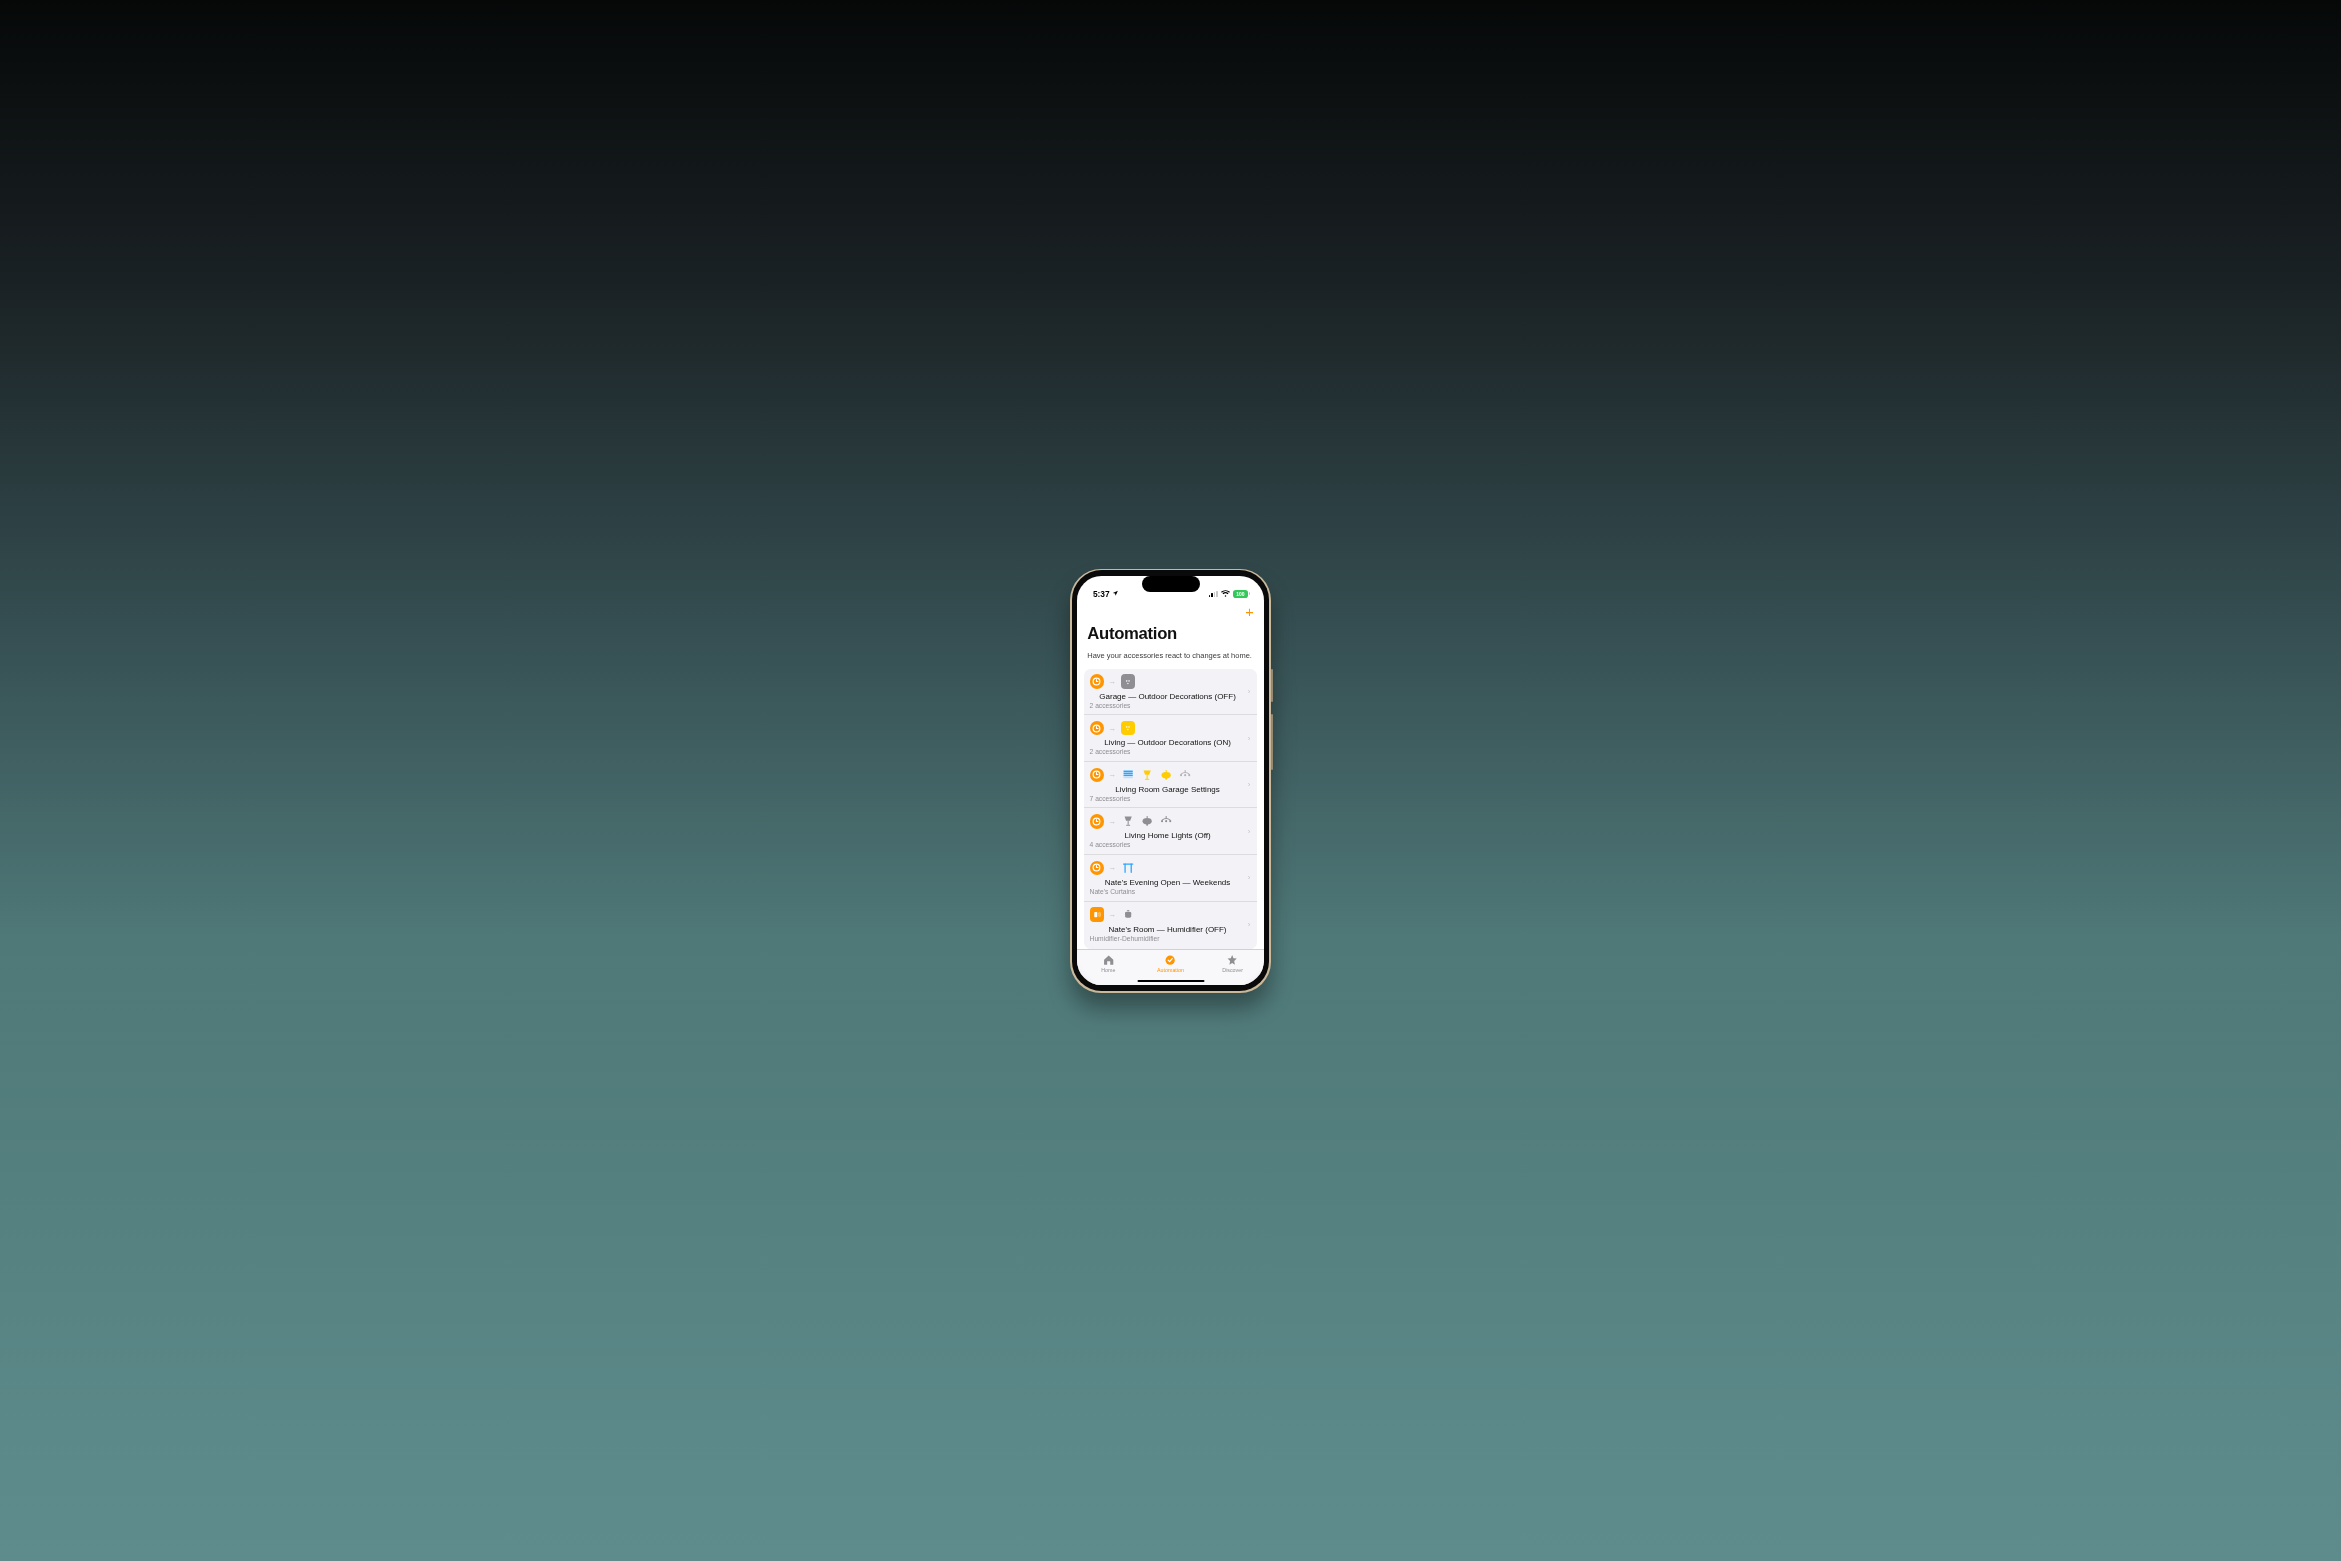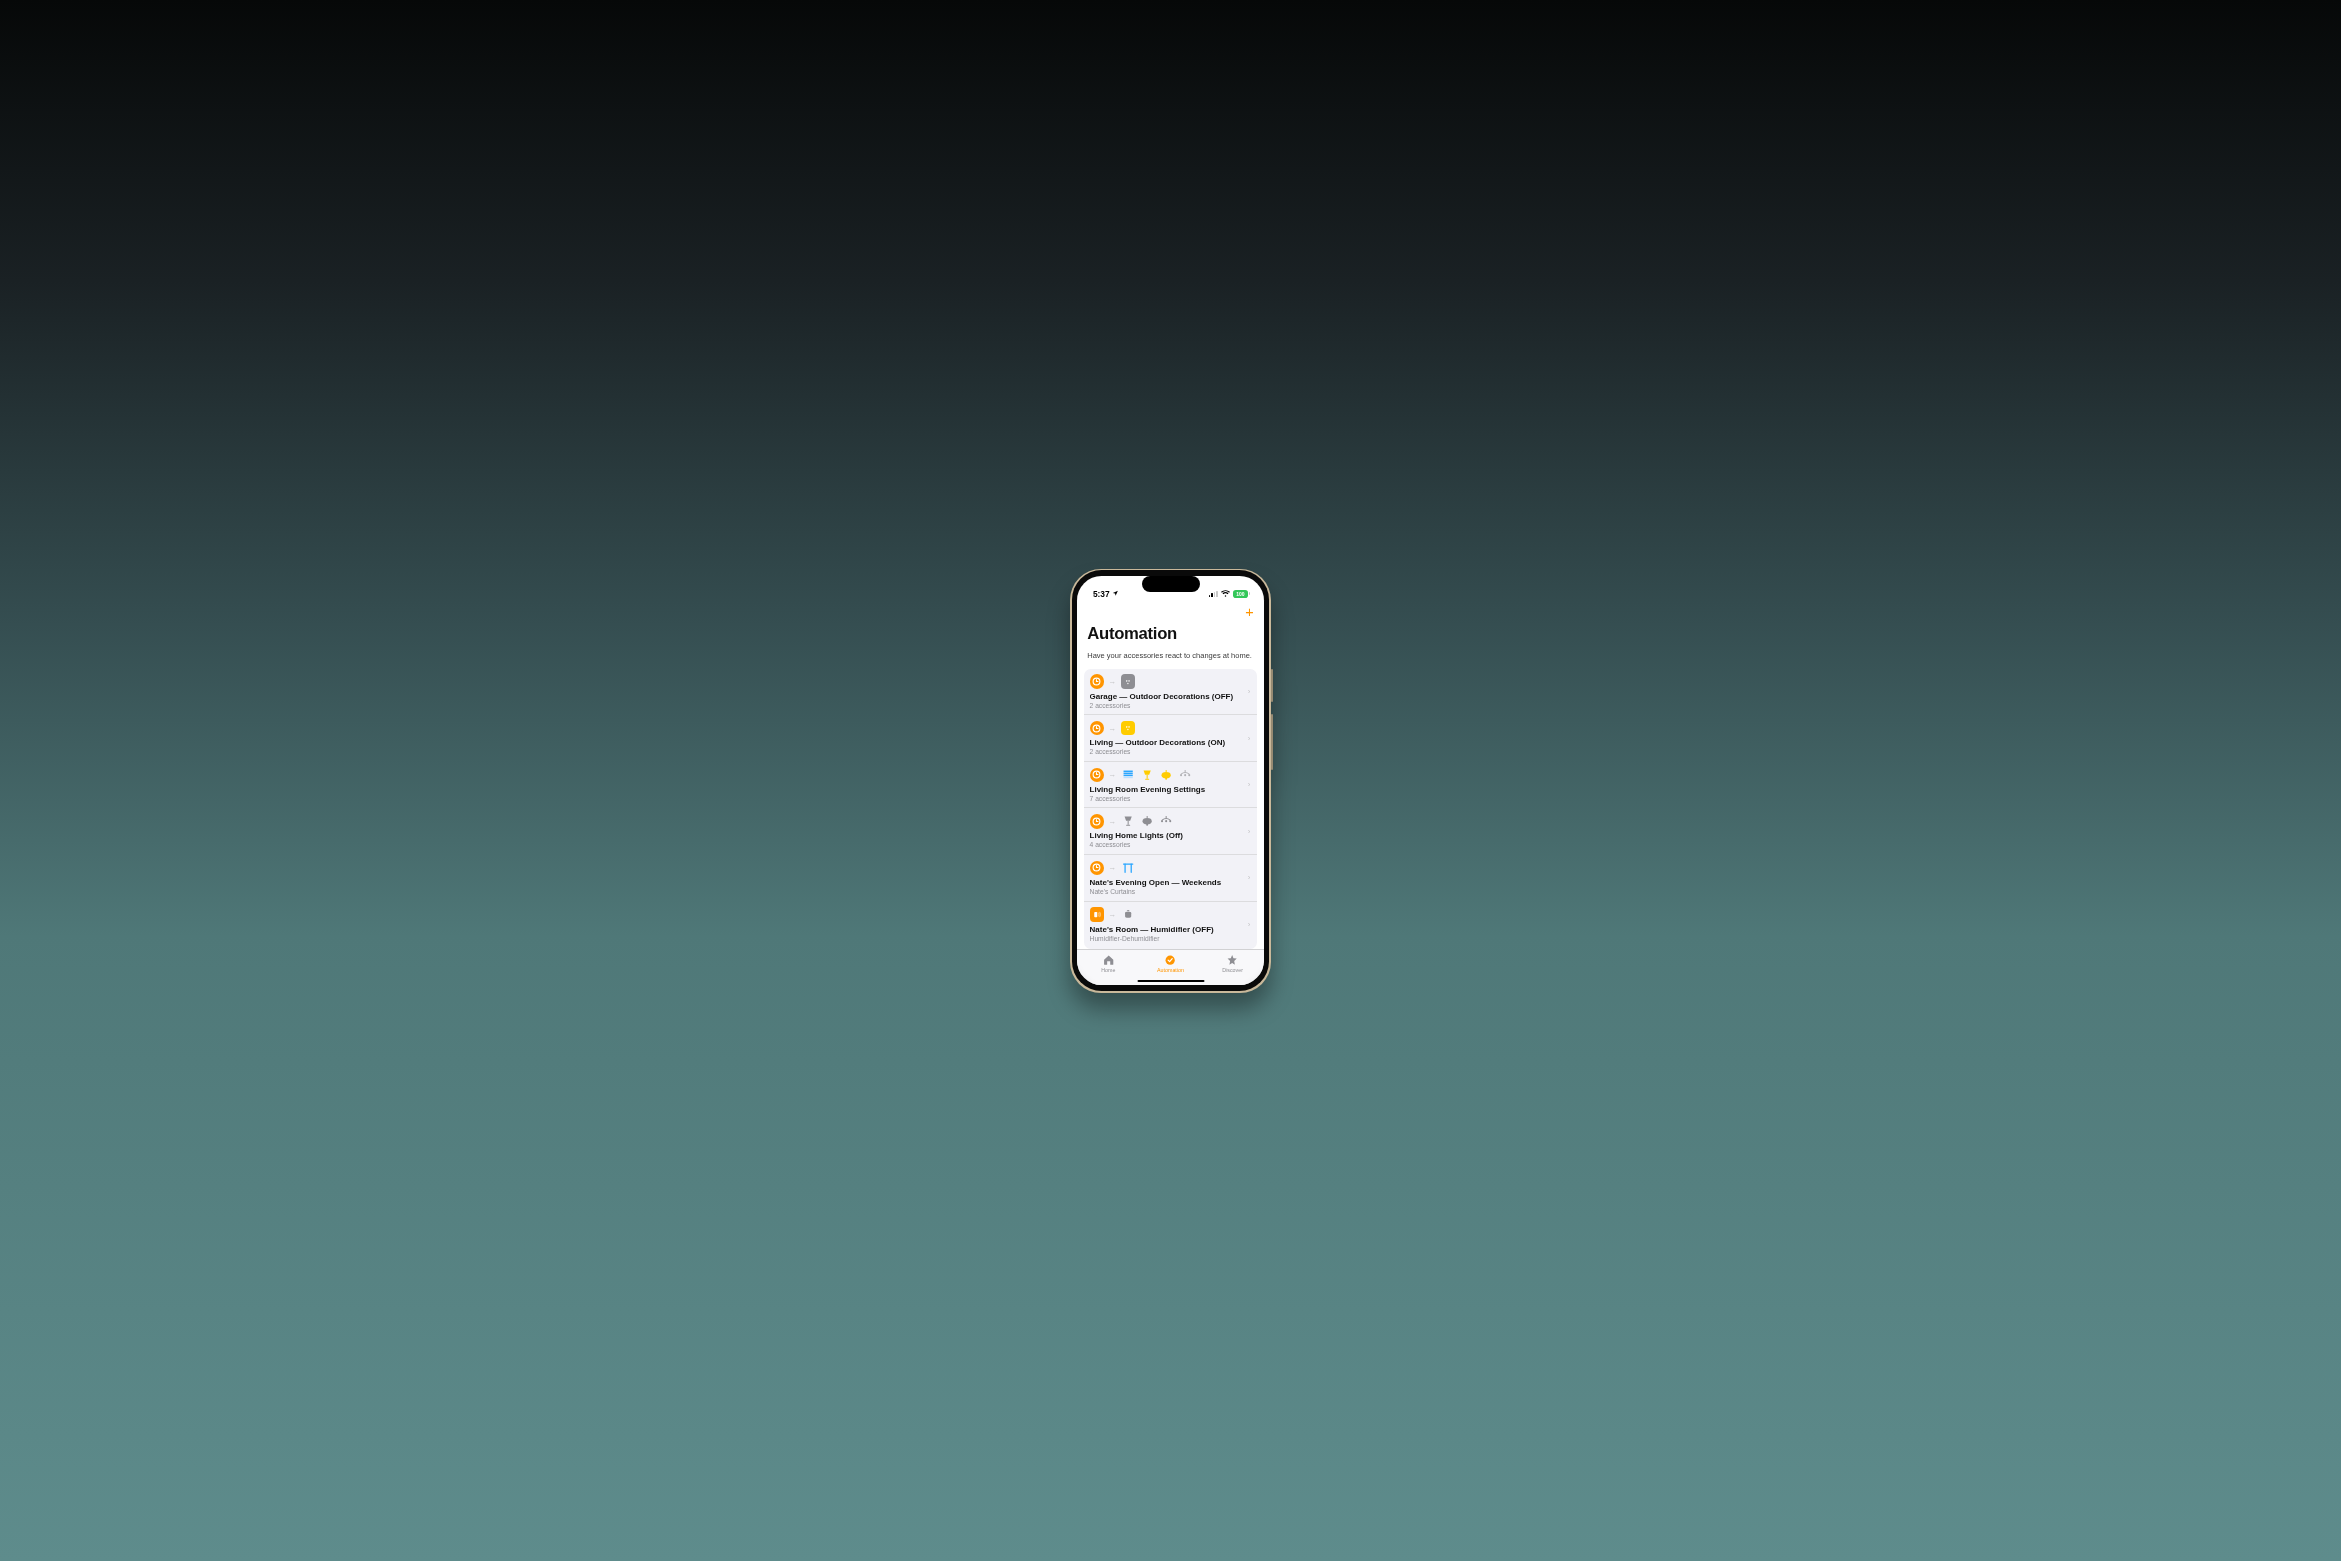--- a/index.html
+++ b/index.html
@@ -135,21 +135,21 @@
     display:flex; align-items:center; justify-content:center;
   }
   .arrow-sep { color:#c6c6c8; font-size:7.8px;}
   .dev-badge {
     width:14.5px; height:14.5px; border-radius:3.9px;
     display:flex; align-items:center; justify-content:center;
   }
   .dev-gray{ background:#8e8e93;}
   .dev-yellow{ background:#ffcc00;}
   .dev-plain{ background:transparent;}
-  .row-title{ font-size:8px; font-weight:700; color:#111; white-space:nowrap; overflow:hidden; text-overflow:ellipsis;}
+  .row-title{ font-size:8px; font-weight:400; color:#111; white-space:nowrap; overflow:hidden; text-overflow:ellipsis;text-align:center;}
   .row-sub{ font-size:6.7px; color:#8e8e93; margin-top:1.1px;}
   .chevron{ color:#c6c6c8; padding:0 2.2px; font-size:7.8px;}
   .tab-bar{
     height:36px;
     background:rgba(248,248,250,0.94);
     border-top:0.3px solid #d1d1d3;
     display:flex;
     align-items:flex-start;
     justify-content:space-around;
     padding-top:3.3px;
@@ -301,21 +301,21 @@
               <div class="dev-badge dev-plain">
                 <svg width="12.3" height="12.3" viewBox="0 0 24 24" fill="#b1b1b5">
                       <rect x="11" y="2" width="2" height="4"></rect>
                       <path d="M4 10 Q12 4 20 10" stroke="#b1b1b5" stroke-width="2" fill="none"></path>
                       <circle cx="4" cy="12" r="2"></circle>
                       <circle cx="12" cy="12" r="2"></circle>
                       <circle cx="20" cy="12" r="2"></circle>
                     </svg>
               </div>
             </div>
-            <div class="row-title">Living Room Evening Settings</div>
+            <div class="row-title">Living Room Garage Settings</div>
             <div class="row-sub">7 accessories</div>
           </div>
           <div class="chevron">›</div>
         </div>
 
         <div class="row">
           <div class="row-body">
             <div class="iconline">
               <div class="trigger-badge trigger-clock">
                 <svg width="9" height="9" viewBox="0 0 24 24" fill="none" stroke="#fff" stroke-width="3" stroke-linecap="round">

